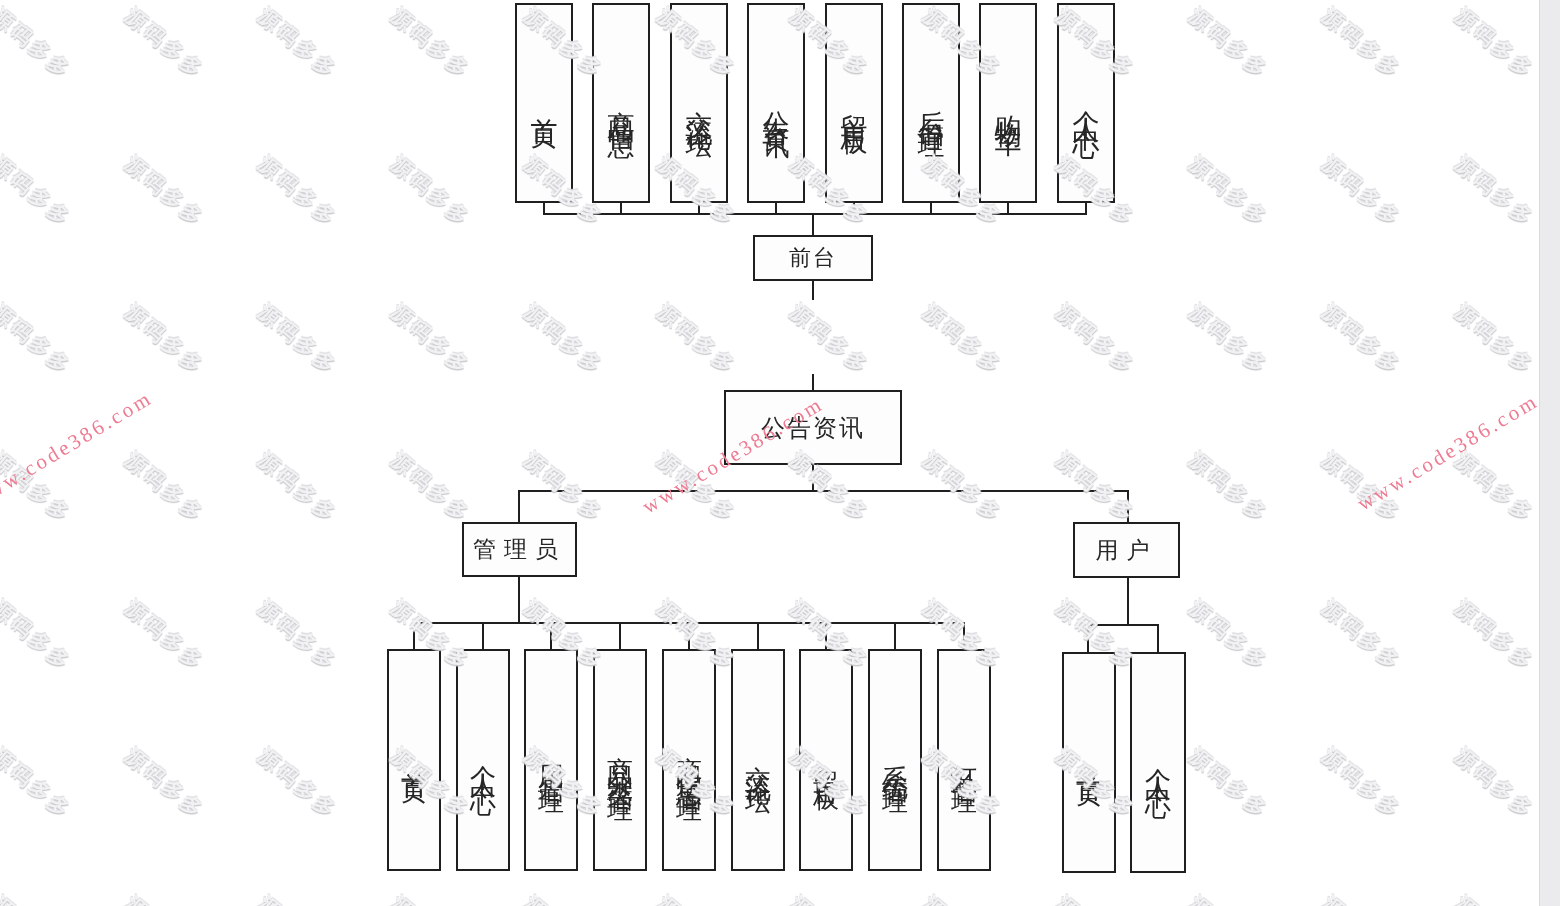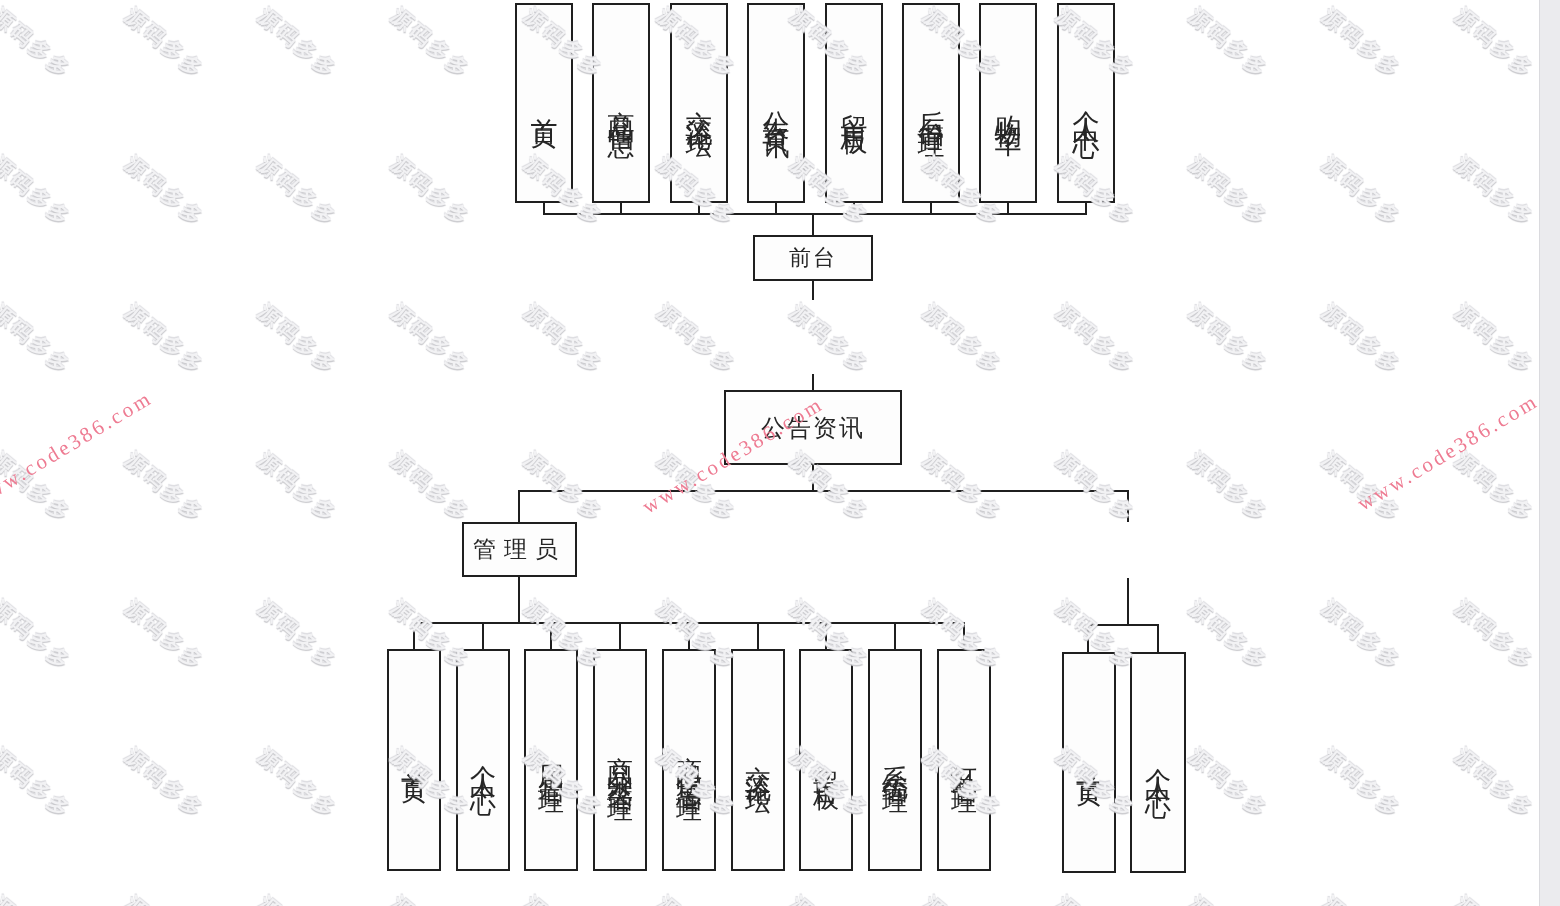--- a/index.html
+++ b/index.html
@@ -231,19 +231,20 @@
       <div class="wm-gray" style="left: 1467px; top: 890px;">源码多多</div>
     </div>
 
   <div class="box" id="lbl-front">前台</div>
 
 
   <div class="box" id="lbl-back">公告资讯</div>
 
   <div class="box" id="lbl-admin">管理员</div>
 
+  <div class="box" id="lbl-user">用户</div>
 
   <div class="wm-red" id="wm-red-left">www.code386.com</div>
   <div class="wm-red" id="wm-red-center">www.code386.com</div>
   <div class="wm-red" id="wm-red-right">www.code386.com</div>
 
   <div class="right-strip"></div>
 </div>
 
 </body></html>

